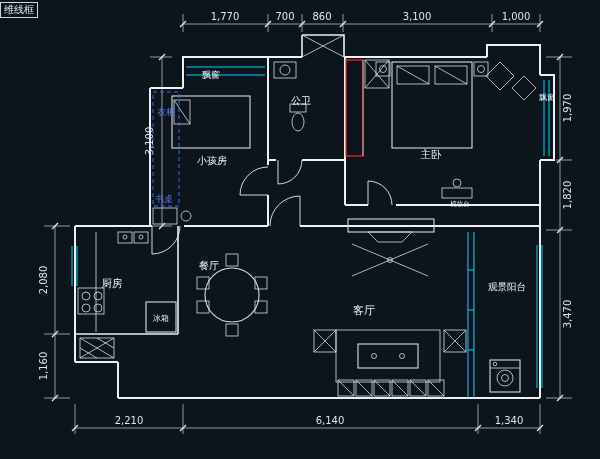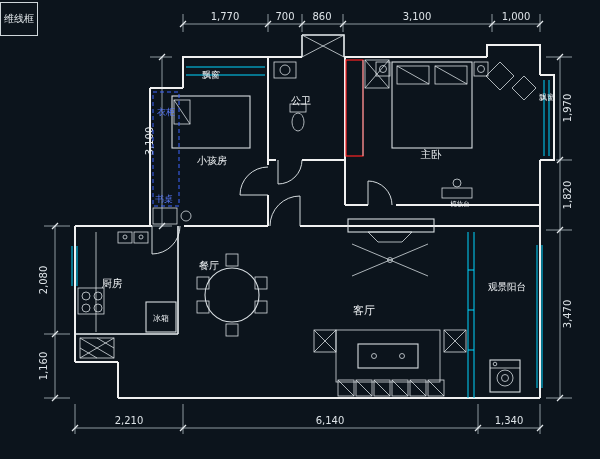--- a/index.html
+++ b/index.html
@@ -1,19 +1,19 @@
 <!DOCTYPE html>
 <html><head>
 <meta charset="utf-8">
 <style>
   html,body{margin:0;padding:0;background:#111;}
   .stage{position:relative;width:600px;height:459px;background:#0c141c;overflow:hidden;
          font-family:"DejaVu Sans",sans-serif;}
   .vp-label{position:absolute;top:2px;left:0;border:1px solid #cfd6da;color:#e3e8eb;
-            font-size:10px;line-height:14px;padding:9px 3px;background:#0c141c;z-index:2;cursor:pointer;}
+            font-size:10px;line-height:14px;padding:0 3px;background:#0c141c;z-index:2;cursor:pointer;}
   svg{position:absolute;left:0;top:0;}
   svg text{font-family:"DejaVu Sans",sans-serif;fill:#e8edf0;}
   .dim line,.dim path{stroke:#c9d3d9;stroke-width:0.7;fill:none;}
   .dim .tick{stroke:#e3e8eb;stroke-width:1.3;}
   .dim text{fill:#dde3e7;font-size:10px;}
   .wall{stroke:#f0f0f0;stroke-width:2;fill:none;stroke-linecap:butt;}
   .iwall{stroke:#e9eef1;stroke-width:1.6;fill:none;}
   .thin{stroke:#d7dde1;stroke-width:0.8;fill:none;}
   .furn{stroke:#d7dde1;stroke-width:1.1;fill:none;}
   .win{stroke:#00d4ff;stroke-width:1;fill:none;}

